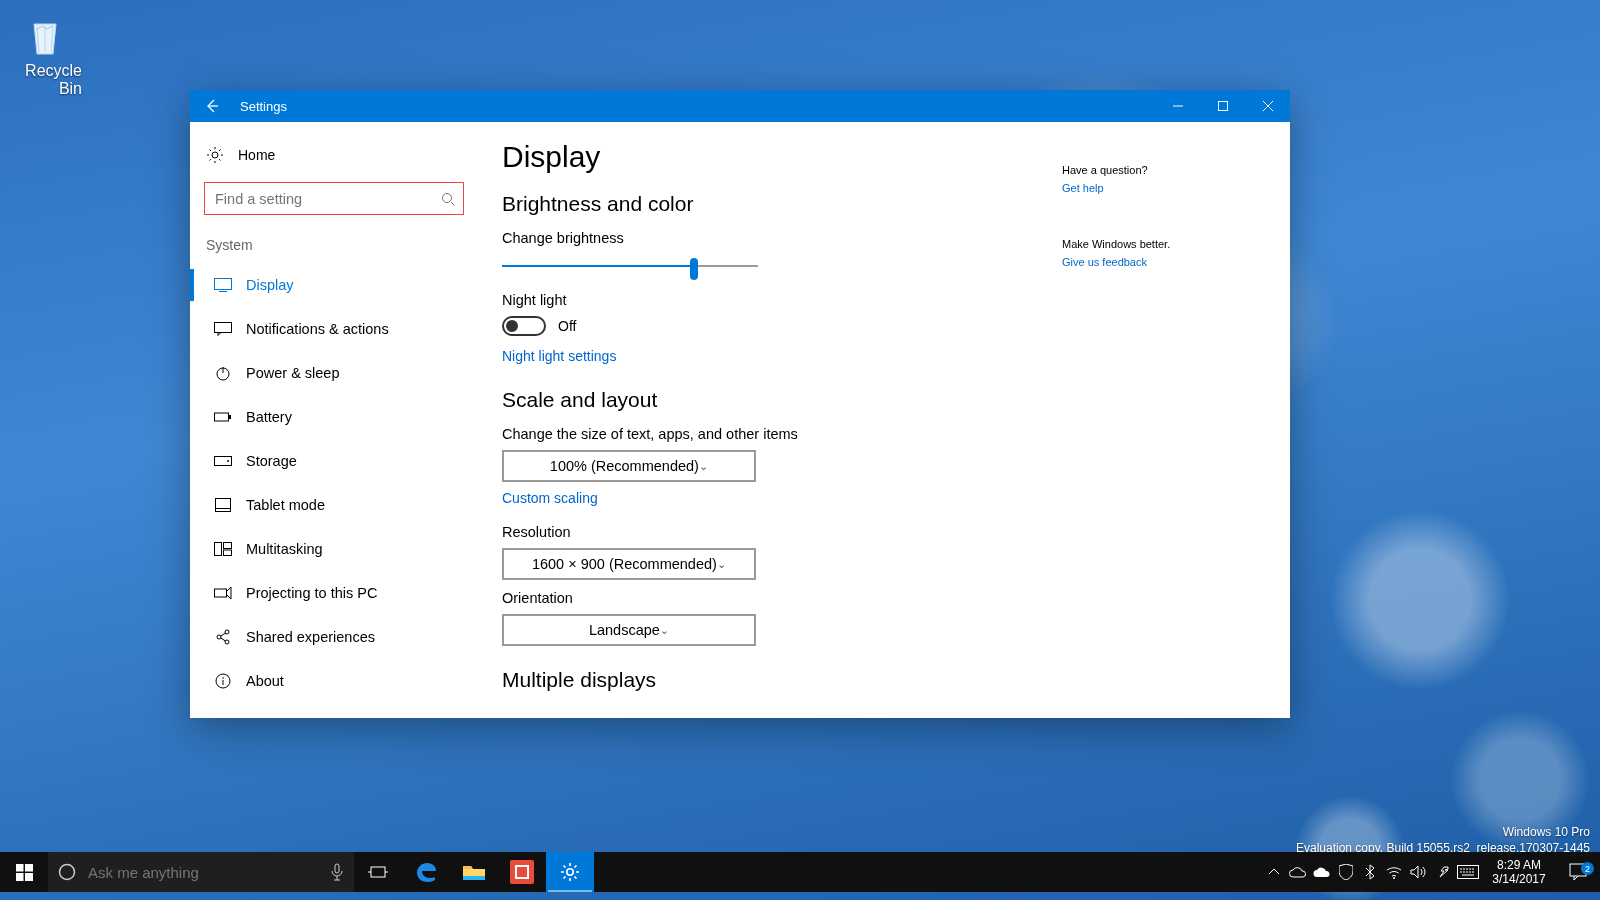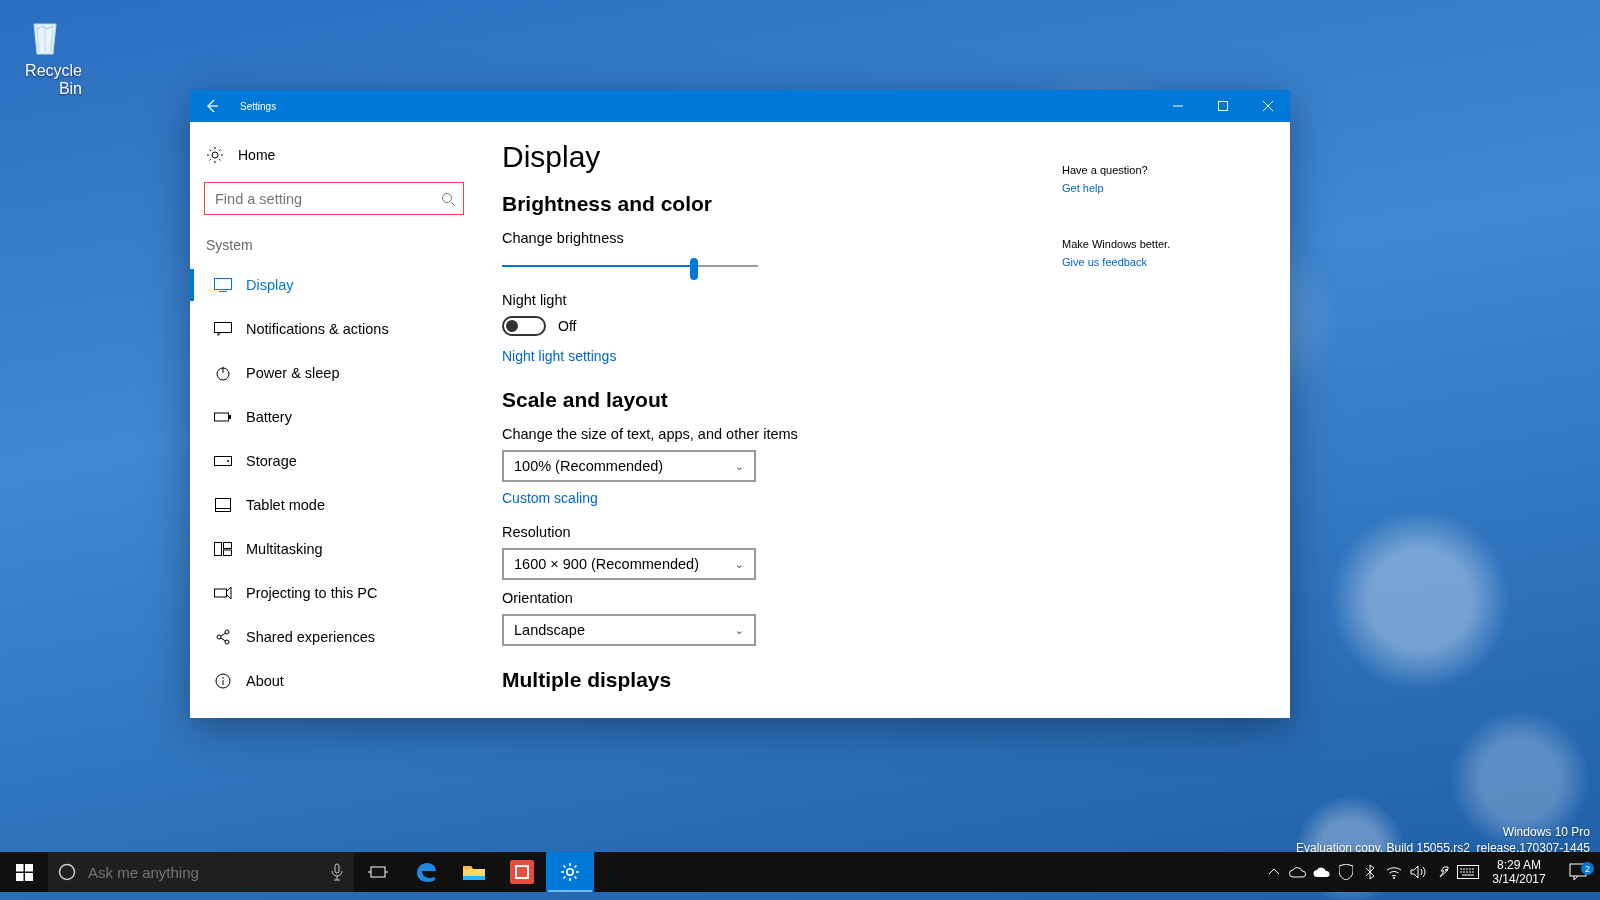--- a/index.html
+++ b/index.html
@@ -19,21 +19,21 @@
     font-size:16px; text-shadow:0 1px 2px rgba(0,0,0,.6); cursor:default; }
   .desk-icon .bin { width:42px; height:42px; margin:0 auto 4px; position:relative; }
 
   .watermark { position:absolute; right:10px; bottom:44px; color:#fff; font-size:12px;
     text-align:right; text-shadow:0 1px 2px rgba(0,0,0,.5); line-height:16px; }
 
   
   .settings-win { position:absolute; left:190px; top:90px; width:1100px; height:628px;
     background:#fff; box-shadow:0 10px 40px rgba(0,0,0,.35); display:flex; flex-direction:column; }
   .titlebar { height:32px; background:#0078d7; color:#fff; display:flex; align-items:center;
-    font-size:10px; }
+    font-size:13px; }
   .tb-back { width:44px; height:32px; display:flex; align-items:center; justify-content:center;
     cursor:pointer; }
   .tb-title { flex:1; padding-left:6px; }
   .tb-ctrls { display:flex; }
   .tb-btn { width:45px; height:32px; display:flex; align-items:center; justify-content:center;
     cursor:pointer; }
 
   .win-body { flex:1; display:flex; overflow:hidden; }
   .sidebar { width:310px; padding:18px 14px 10px 14px; }
   .home-row { display:flex; align-items:center; gap:14px; padding:6px 2px 14px 2px; font-size:14px; }
@@ -49,34 +49,34 @@
     width:4px; background:#0078d7; }
   .nav-icon { width:18px; height:18px; display:flex; align-items:center; justify-content:center; flex:0 0 18px;}
 
   .main { flex:1; padding:14px 24px; display:flex; }
   .content { width:560px; }
   .side-help { margin-left:auto; width:220px; padding-top:28px; font-size:11px; }
   .side-help .q { margin-bottom:6px; }
   .side-help .gap { height:44px; }
   .link { color:#0066cc; cursor:pointer; }
   h1.page { font-weight:300; font-size:30px; margin:4px 0 18px 0; }
-  h2.sect { font-weight:700; font-size:21px; margin:10px 0 14px 0; }
+  h2.sect { font-weight:400; font-size:21px; margin:10px 0 14px 0; }
   .label { font-size:14.5px; margin:8px 0 8px 0; }
   .slider { position:relative; width:256px; height:24px; margin:6px 0 14px 0; }
   .slider .track-off { position:absolute; top:11px; left:0; right:0; height:2px; background:#9a9a9a; }
   .slider .track-on { position:absolute; top:11px; left:0; height:2px; background:#0078d7; width:75%; }
   .slider .thumb { position:absolute; top:4px; left:75%; transform:translateX(-50%); width:8px;
     height:22px; background:#0078d7; border-radius:4px; }
   .toggle-row { display:flex; align-items:center; gap:12px; margin:4px 0 12px 0; }
   .toggle { width:44px; height:20px; border:2px solid #333; border-radius:12px; position:relative;
     cursor:pointer; }
   .toggle .dot { position:absolute; left:2px; top:2px; width:12px; height:12px; border-radius:50%;
     background:#333; }
   .combo { width:254px; height:32px; border:2px solid #999; display:flex; align-items:center;
-    padding:0 10px; justify-content:space-between; font-size:14.5px; margin-bottom:8px; cursor:pointer; }
+    padding:0 10px; justify-content:center; font-size:14.5px; margin-bottom:8px; cursor:pointer; }
   .combo .cv { pointer-events:none; }
   .chv { font-size:11px; color:#555; }
 
   
   .taskbar { position:absolute; left:0; right:0; bottom:8px; height:40px; background:#101010;
     display:flex; align-items:stretch; color:#fff; }
   .tb-item { width:48px; display:flex; align-items:center; justify-content:center; cursor:pointer; position:relative;}
   .tb-item.active::after { content:""; position:absolute; left:2px; right:2px; bottom:0; height:2px;
     background:#76b9ed; }
   .tb-search { width:306px; display:flex; align-items:center; background:#1f1f1f; color:#ccc;

